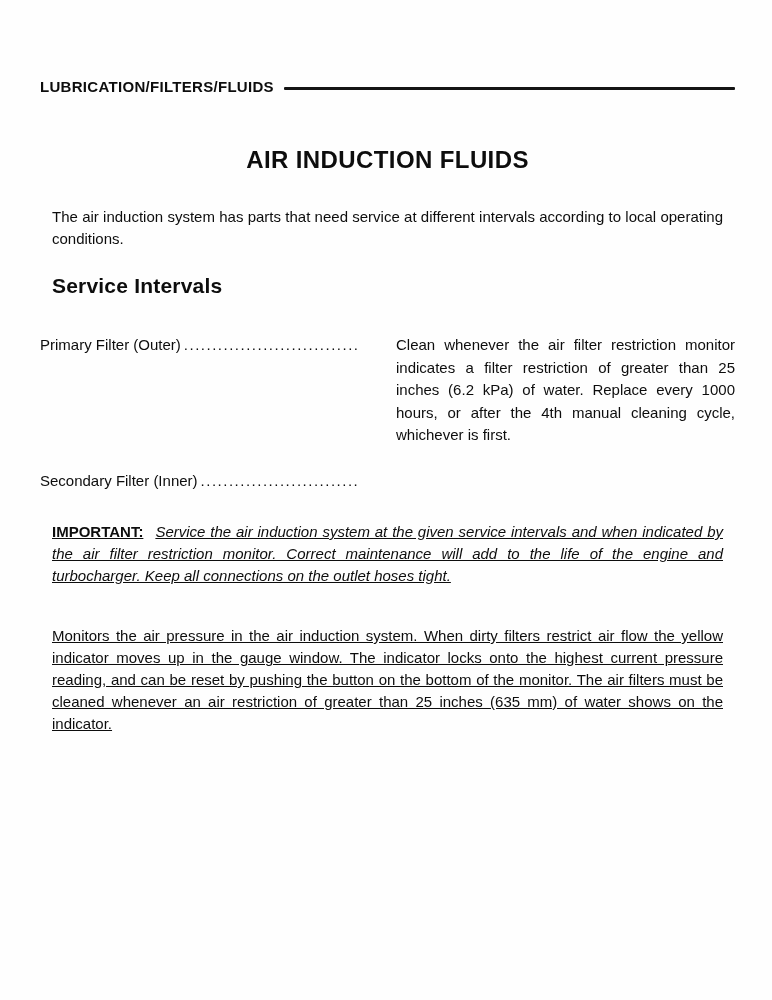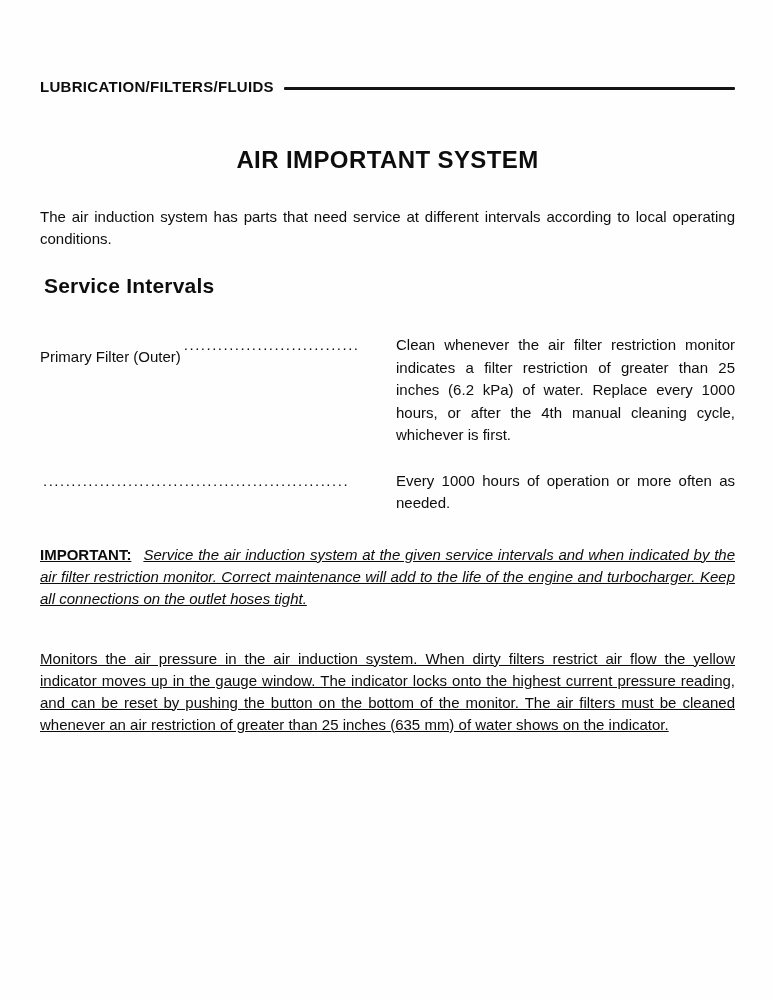--- a/index.html
+++ b/index.html
@@ -41,50 +41,50 @@
     text-align: center;
     font-size: 24px;
     font-weight: bold;
     letter-spacing: 0.4px;
     line-height: 28px;
   }
   
   .body-text {
     font-size: 15px;
     line-height: 22px;
-    margin: 0;
+    margin: 12px;
     text-align: justify;
   }
   .intro { margin-top: 32px; }
   
   .section-heading {
     font-size: 21px;
     font-weight: bold;
     letter-spacing: 0.2px;
-    margin: 4px;
+    margin: 12px;
     line-height: 24px;
   }
   .heading-service   { margin-top: 24px; }
   .heading-monitor   { margin-top: 22px; }
   .heading-airfilter { margin-top: 34px; }
   
   .interval-row {
     display: flex;
     font-size: 15px;
     line-height: 22.5px;
   }
   .row-primary   { margin-top: 36px; }
   .row-secondary { margin-top: 23px; }
   .interval-label {
     flex: 0 0 318px;
     width: 318px;
     display: flex;
     overflow: hidden;
   }
-  .interval-term { white-space: nowrap; margin-top: 12px; }
+  .interval-term { white-space: nowrap; }
   .dots {
     flex: 1;
     overflow: hidden;
     white-space: nowrap;
     letter-spacing: 1.5px;
     padding-left: 3px;
   }
   .interval-desc {
     flex: 1;
     text-align: justify;
@@ -109,39 +109,39 @@
 </head>
 <body>
 
 <div class="page">
 
   <div class="running-head">
     <span class="running-head-text">LUBRICATION/FILTERS/FLUIDS</span>
     <span class="head-rule"></span>
   </div>
 
-  <h1 class="doc-title">AIR IMPORTANT SYSTEM</h1>
+  <h1 class="doc-title">AIR INDUCTION FLUIDS</h1>
 
   <p class="body-text intro">The air induction system has parts that need service at different intervals according to local operating conditions.</p>
 
   <h2 class="section-heading heading-service">Service Intervals</h2>
 
   <div class="interval-row row-primary">
     <div class="interval-label">
       <span class="interval-term">Primary Filter (Outer)</span>
       <span class="dots">......................................................</span>
     </div>
     <div class="interval-desc">Clean whenever the air filter restriction monitor indicates a filter restriction of greater than 25 inches (6.2 kPa) of water.  Replace every 1000 hours, or after the 4th manual cleaning cycle, whichever is first.</div>
   </div>
 
   <div class="interval-row row-secondary">
     <div class="interval-label">
+      <span class="interval-term">Secondary Filter (Inner)</span>
       <span class="dots">......................................................</span>
     </div>
-    <div class="interval-desc">Every 1000 hours of operation or more often as needed.</div>
   </div>
 
   <p class="body-text important">
     <strong class="important-label">IMPORTANT:</strong><em class="important-text">Service the air induction system at the given service intervals and when indicated by the air filter restriction monitor. Correct maintenance will add to the life of the engine and turbocharger. Keep all connections on the outlet hoses tight.</em>
   </p>
 
 
   <p class="body-text monitor-body">Monitors the air pressure in the air induction system. When dirty filters restrict air flow the yellow indicator moves up in the gauge window. The indicator locks onto the highest current pressure reading, and can be reset by pushing the button on the bottom of the monitor. The air filters must be cleaned whenever an air restriction of greater than 25 inches (635 mm) of water shows on the indicator.</p>
 
 

